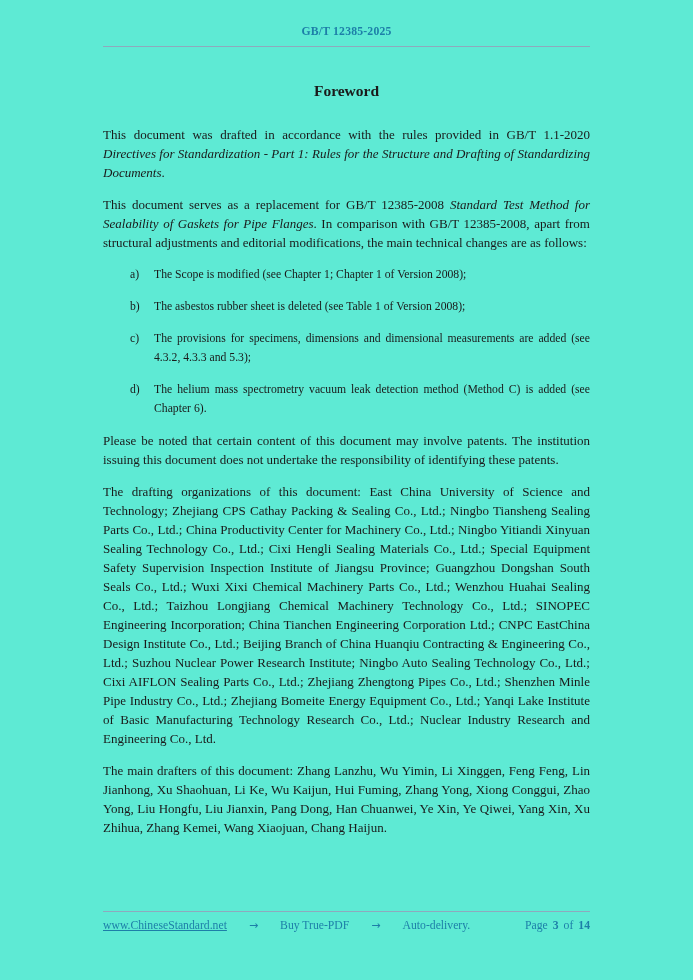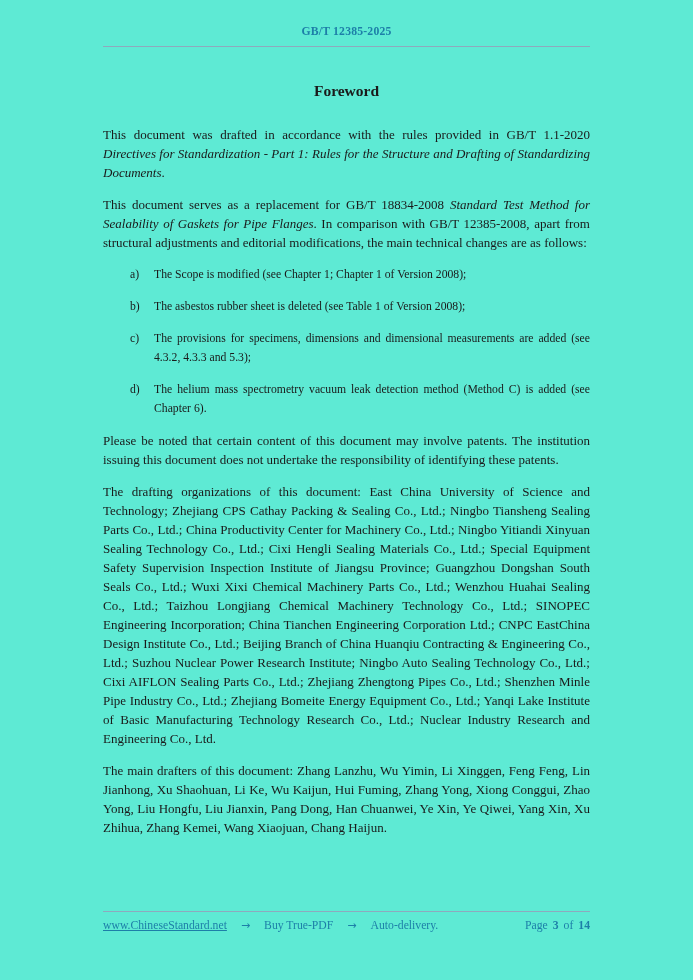--- a/index.html
+++ b/index.html
@@ -56,40 +56,40 @@
   .change-text { flex: 1; text-align: justify; }
   .footer {
     position: absolute;
     top: 919px; left: 103px; width: 487px;
     display: flex;
     justify-content: space-between;
     align-items: baseline;
     font-size: 11.7px;
     color: var(--accent, #1d7fa8);
   }
-  .footer-left { display: flex; gap: 14px; align-items: baseline; }
+  .footer-left { display: flex; gap: 22px; align-items: baseline; }
   .site { text-decoration: underline; cursor: pointer; }
   .arrow { font-family: "DejaVu Sans", sans-serif; font-size: 11px; }
   .pagenav { display: flex; gap: 5px; align-items: flex-start; }
   .pagenum { font-weight: bold; }
 </style>
 </head>
 <body>
 
 <div class="page">
 
   <div class="doc-number">GB/T 12385-2025</div>
   <div class="rule rule-top"></div>
 
   <main class="content">
     <h1 class="title">Foreword</h1>
 
     <p class="para"><span>This document was drafted in accordance with the rules provided in GB/T 1.1-2020 </span><em class="std">Directives for Standardization - Part 1: Rules for the Structure and Drafting of Standardizing Documents</em><span>.</span></p>
 
-    <p class="para"><span>This document serves as a replacement for GB/T 18834-2008 </span><em class="std">Standard Test Method for Sealability of Gaskets for Pipe Flanges</em><span>. In comparison with GB/T 12385-2008, apart from structural adjustments and editorial modifications, the main technical changes are as follows:</span></p>
+    <p class="para"><span>This document serves as a replacement for GB/T 12385-2008 </span><em class="std">Standard Test Method for Sealability of Gaskets for Pipe Flanges</em><span>. In comparison with GB/T 12385-2008, apart from structural adjustments and editorial modifications, the main technical changes are as follows:</span></p>
 
     <div>
       <div class="change-item">
         <span class="change-marker">a)</span>
         <span class="change-text">The Scope is modified (see Chapter 1; Chapter 1 of Version 2008);</span>
       </div>
       <div class="change-item">
         <span class="change-marker">b)</span>
         <span class="change-text">The asbestos rubber sheet is deleted (see Table 1 of Version 2008);</span>
       </div>

